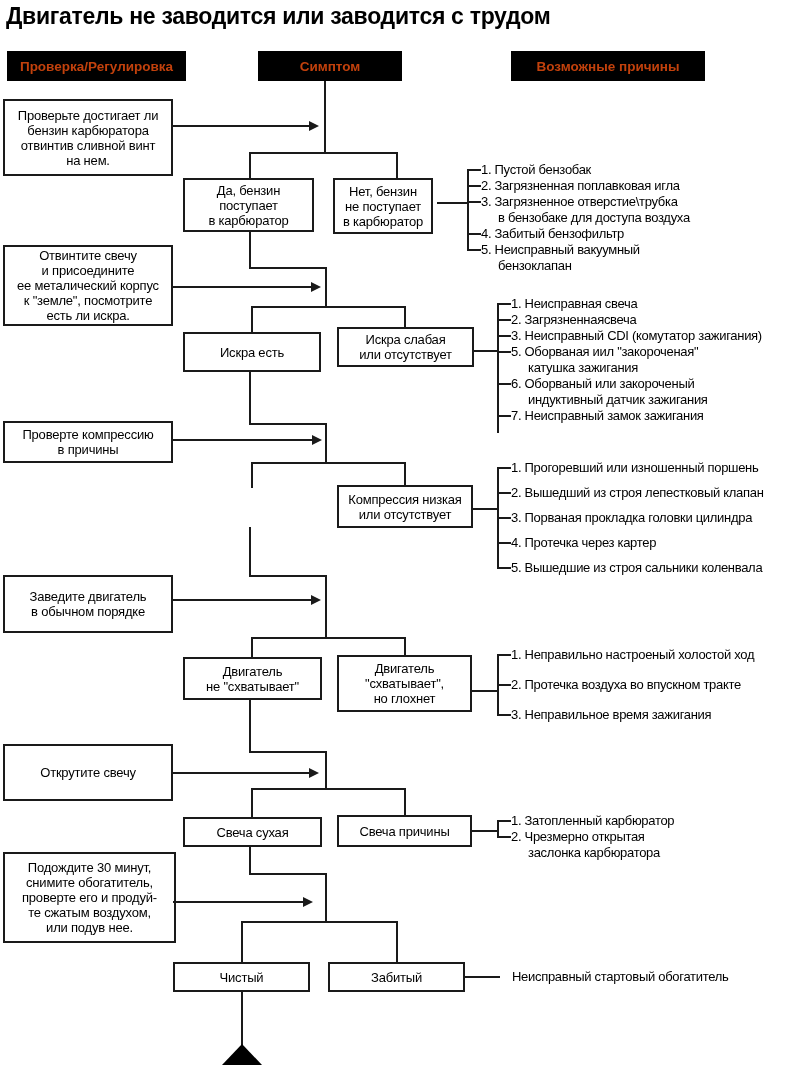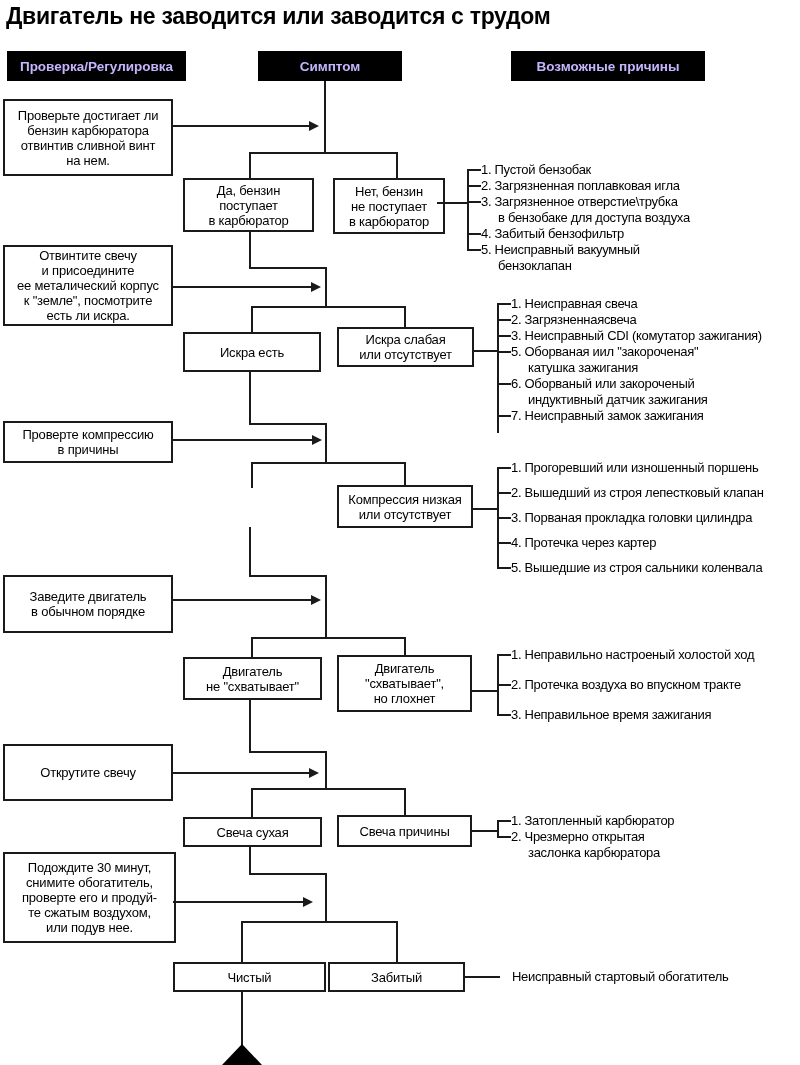--- a/index.html
+++ b/index.html
@@ -6,21 +6,21 @@
   html, body { background: #fff; }
   .canvas {
     position: relative; width: 800px; height: 1065px; background: #fff;
     font-family: "Liberation Sans", "DejaVu Sans", sans-serif; color: #000; padding-left: 36px;
   }
   .title {
     position: absolute; left: 6px; top: 3px;
     font-size: 23px; font-weight: bold; letter-spacing: -0.3px; white-space: nowrap;
   }
   .hd {
-    position: absolute; background: #000; color: #c4b5fd;
+    position: absolute; background: #000; color: #c2410c;
     font-size: 13.5px; font-weight: bold;
     display: flex; align-items: center; justify-content: center; text-align: center;
   }
   .bx {
     position: absolute; background: #fff; border: 2px solid #1a1a1a;
     font-size: 13px; line-height: 15px; white-space: pre-line;
     display: flex; align-items: center; justify-content: center; text-align: center;
     letter-spacing: -0.2px;
   }
   .ln { position: absolute; background: #1a1a1a; }
@@ -72,36 +72,36 @@
   <div class="bx" style="left:3px;top:744px;width:170px;height:57px">Открутите свечу</div>
   <div class="bx" style="left:3px;top:852px;width:173px;height:91px">Подождите 30 минут,
 снимите обогатитель,
 проверте его и продуй-
 те сжатым воздухом,
 или подув нее.</div>
 
   <div class="bx" style="left:183px;top:178px;width:131px;height:54px">Да, бензин
 поступает
 в карбюратор</div>
-  <div class="bx" style="left:333px;top:178px;width:112px;height:56px">Нет, бензин
+  <div class="bx" style="left:333px;top:178px;width:100px;height:56px">Нет, бензин
 не поступает
 в карбюратор</div>
   <div class="bx" style="left:183px;top:332px;width:138px;height:40px">Искра есть</div>
   <div class="bx" style="left:337px;top:327px;width:137px;height:40px">Искра слабая
 или отсутствует</div>
   <div class="bx" style="left:337px;top:485px;width:136px;height:43px">Компрессия низкая
 или отсутствует</div>
   <div class="bx" style="left:183px;top:657px;width:139px;height:43px">Двигатель
 не "схватывает"</div>
   <div class="bx" style="left:337px;top:655px;width:135px;height:57px">Двигатель
 "схватывает",
 но глохнет</div>
   <div class="bx" style="left:183px;top:817px;width:139px;height:30px">Свеча сухая</div>
   <div class="bx" style="left:337px;top:815px;width:135px;height:32px">Свеча причины</div>
-  <div class="bx" style="left:173px;top:962px;width:153px;height:30px">Чистый</div>
+  <div class="bx" style="left:173px;top:962px;width:137px;height:30px">Чистый</div>
   <div class="bx" style="left:328px;top:962px;width:137px;height:30px">Забитый</div>
 
   <div class="ln" style="left:173px;top:125px;width:136px;height:2px"></div>
     <div class="ah" style="left:309px;top:121px"></div>
   <div class="ln" style="left:173px;top:286px;width:138px;height:2px"></div>
     <div class="ah" style="left:311px;top:282px"></div>
   <div class="ln" style="left:173px;top:439px;width:139px;height:2px"></div>
     <div class="ah" style="left:312px;top:435px"></div>
   <div class="ln" style="left:173px;top:599px;width:138px;height:2px"></div>
     <div class="ah" style="left:311px;top:595px"></div>

